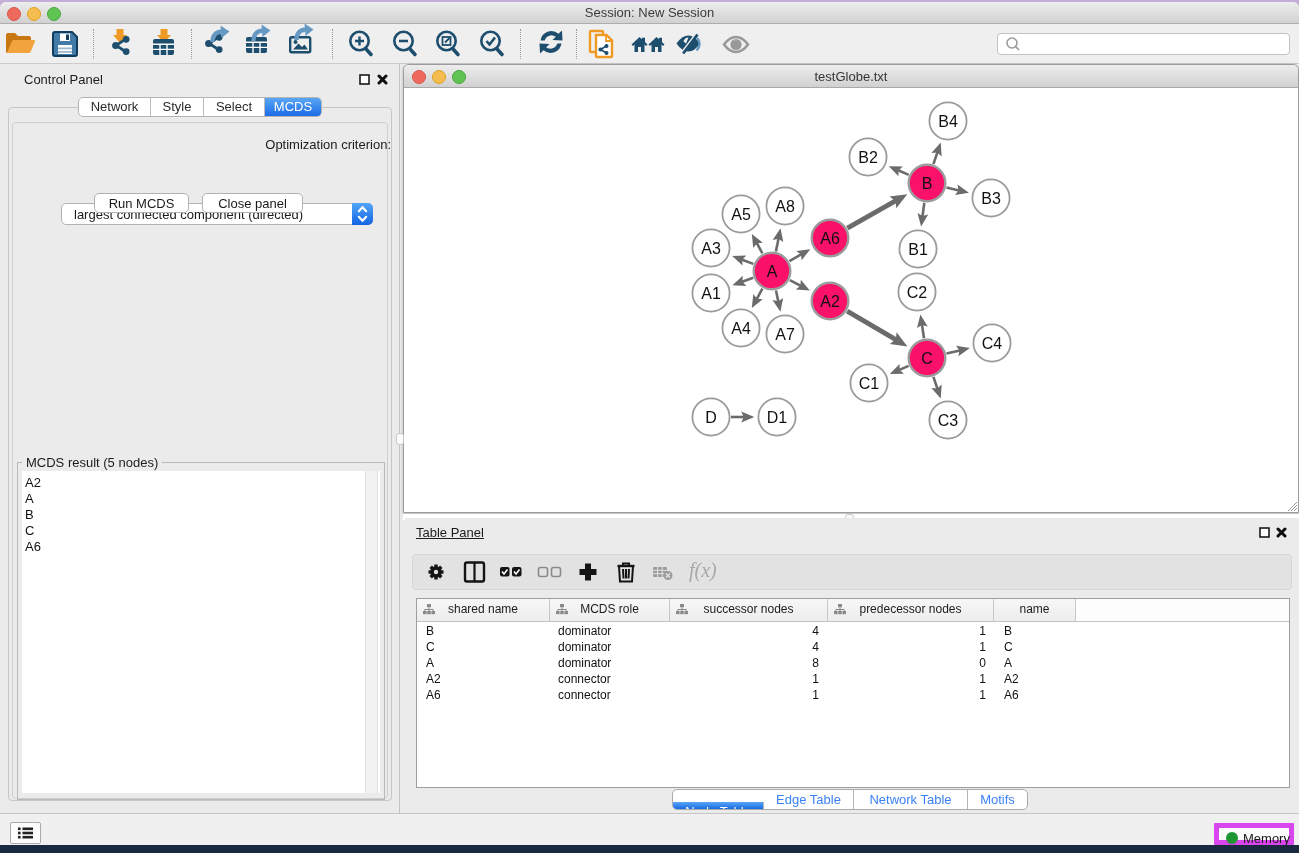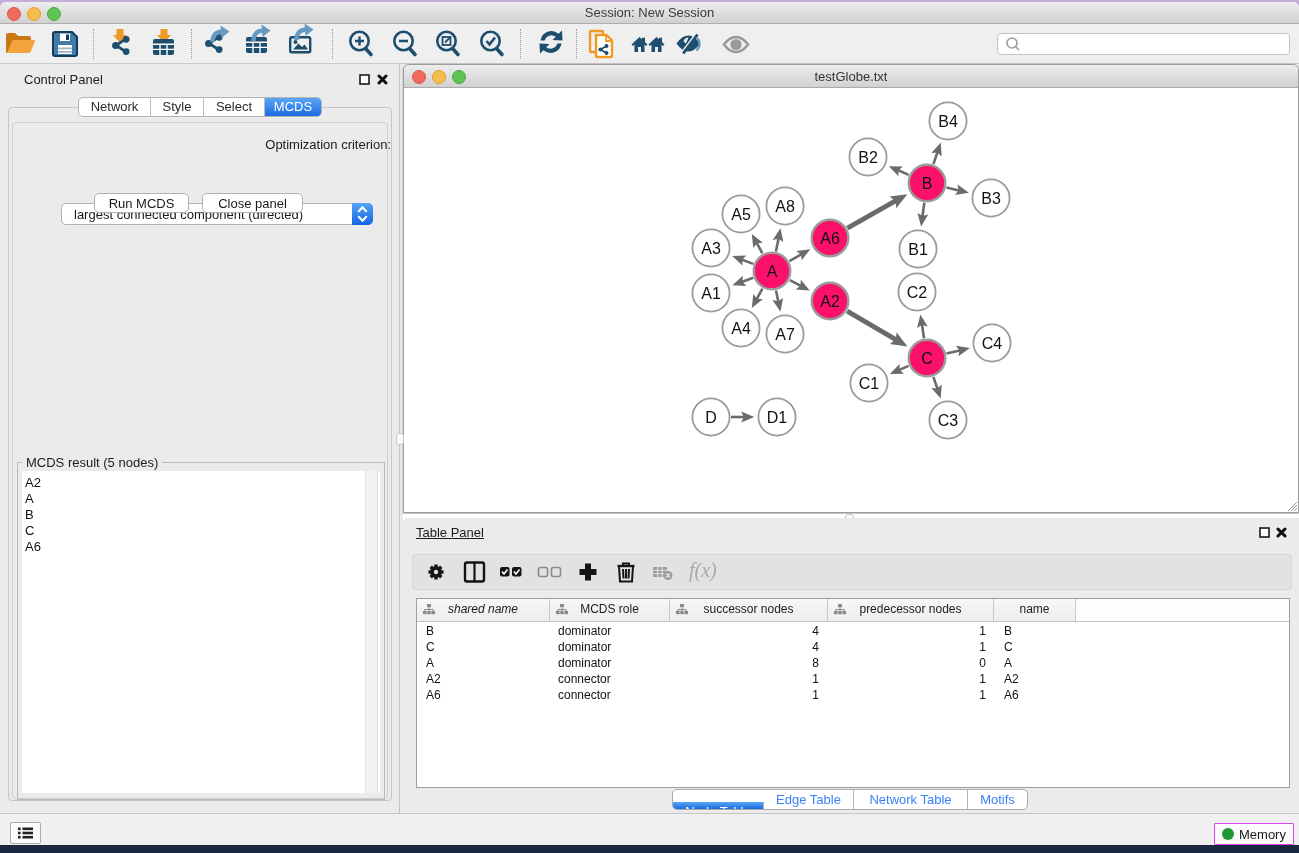--- a/index.html
+++ b/index.html
@@ -78,21 +78,21 @@
 #btabs div{font-size:13px;color:#3b82f6;text-align:center;line-height:19px;
  border-right:1px solid #b5b5b5;}
 #btabs div:last-child{border-right:none;}
 #btabs .sel{background:linear-gradient(#58a6f5,#1a6ae5);color:#fff;}
 
 #status{position:absolute;left:0;top:811px;width:1299px;height:32px;background:#f0f0f0;
  border-top:1px solid #c6c6c6;}
 #listbtn{position:absolute;left:10px;top:8px;width:29px;height:20px;background:#fcfcfc;
  border:1px solid #ababab;border-radius:2px;}
 #membtn{position:absolute;left:1214px;top:9px;width:80px;height:22px;background:#fbfbfb;
- border:1px solid #d946ef;border-radius:1px;font-size:13px;color:#1a1a1a;box-sizing:border-box;padding-left:48px;}
+ border:5px solid #d946ef;border-radius:1px;font-size:13px;color:#1a1a1a;box-sizing:border-box;padding-left:48px;}
 #membtn .dot{position:absolute;left:7px;top:4px;width:12px;height:12px;border-radius:50%;
  background:#1e9632;}
 #membtn .mt{position:absolute;left:24px;top:3px;}
 </style>
 </head>
 <body>
 <div id="deskbot"></div>
 <div id="win">
   <div id="titlebar">
     <div class="tl" style="left:7px;background:#ee6a5e;border:0.5px solid #d95549;"></div>
@@ -422,21 +422,21 @@
               <line x1="249.2" y1="12" x2="249.2" y2="22"></line>
             </g>
             <circle cx="255" cy="20.5" r="4.5" fill="#9c9c9c"></circle>
             <path d="M253 18.5 L257 22.5 M257 18.5 L253 22.5" stroke="#e2e2e2" stroke-width="1.4"></path>
           </g>
         </svg>
         <div style="position:absolute;left:276px;top:4px;font-family:'Liberation Serif',serif;font-style:italic;font-size:20px;color:#a8a8a8;">f(x)</div>
       </div>
     <div id="ttable">
       <div id="thead">
-          <div class="hcell" style="left:0px;width:133px;font-style:italic;"><svg width="12" height="11" viewBox="0 0 12 11" style="position:absolute;left:6px;top:5px;">
+          <div class="hcell" style="left:0px;width:133px;"><svg width="12" height="11" viewBox="0 0 12 11" style="position:absolute;left:6px;top:5px;">
               <g fill="#8a8a8a">
                 <rect x="4" y="0" width="4" height="3.2"></rect>
                 <rect x="0" y="7" width="3.6" height="3.2"></rect>
                 <rect x="8.4" y="7" width="3.6" height="3.2"></rect>
                 <rect x="4.2" y="7" width="3.6" height="3.2"></rect>
               </g>
               <g stroke="#8a8a8a" stroke-width="1">
                 <line x1="6" y1="3.2" x2="6" y2="5.5"></line>
                 <line x1="1.8" y1="5.5" x2="10.2" y2="5.5"></line>
                 <line x1="1.8" y1="5.5" x2="1.8" y2="7"></line>

